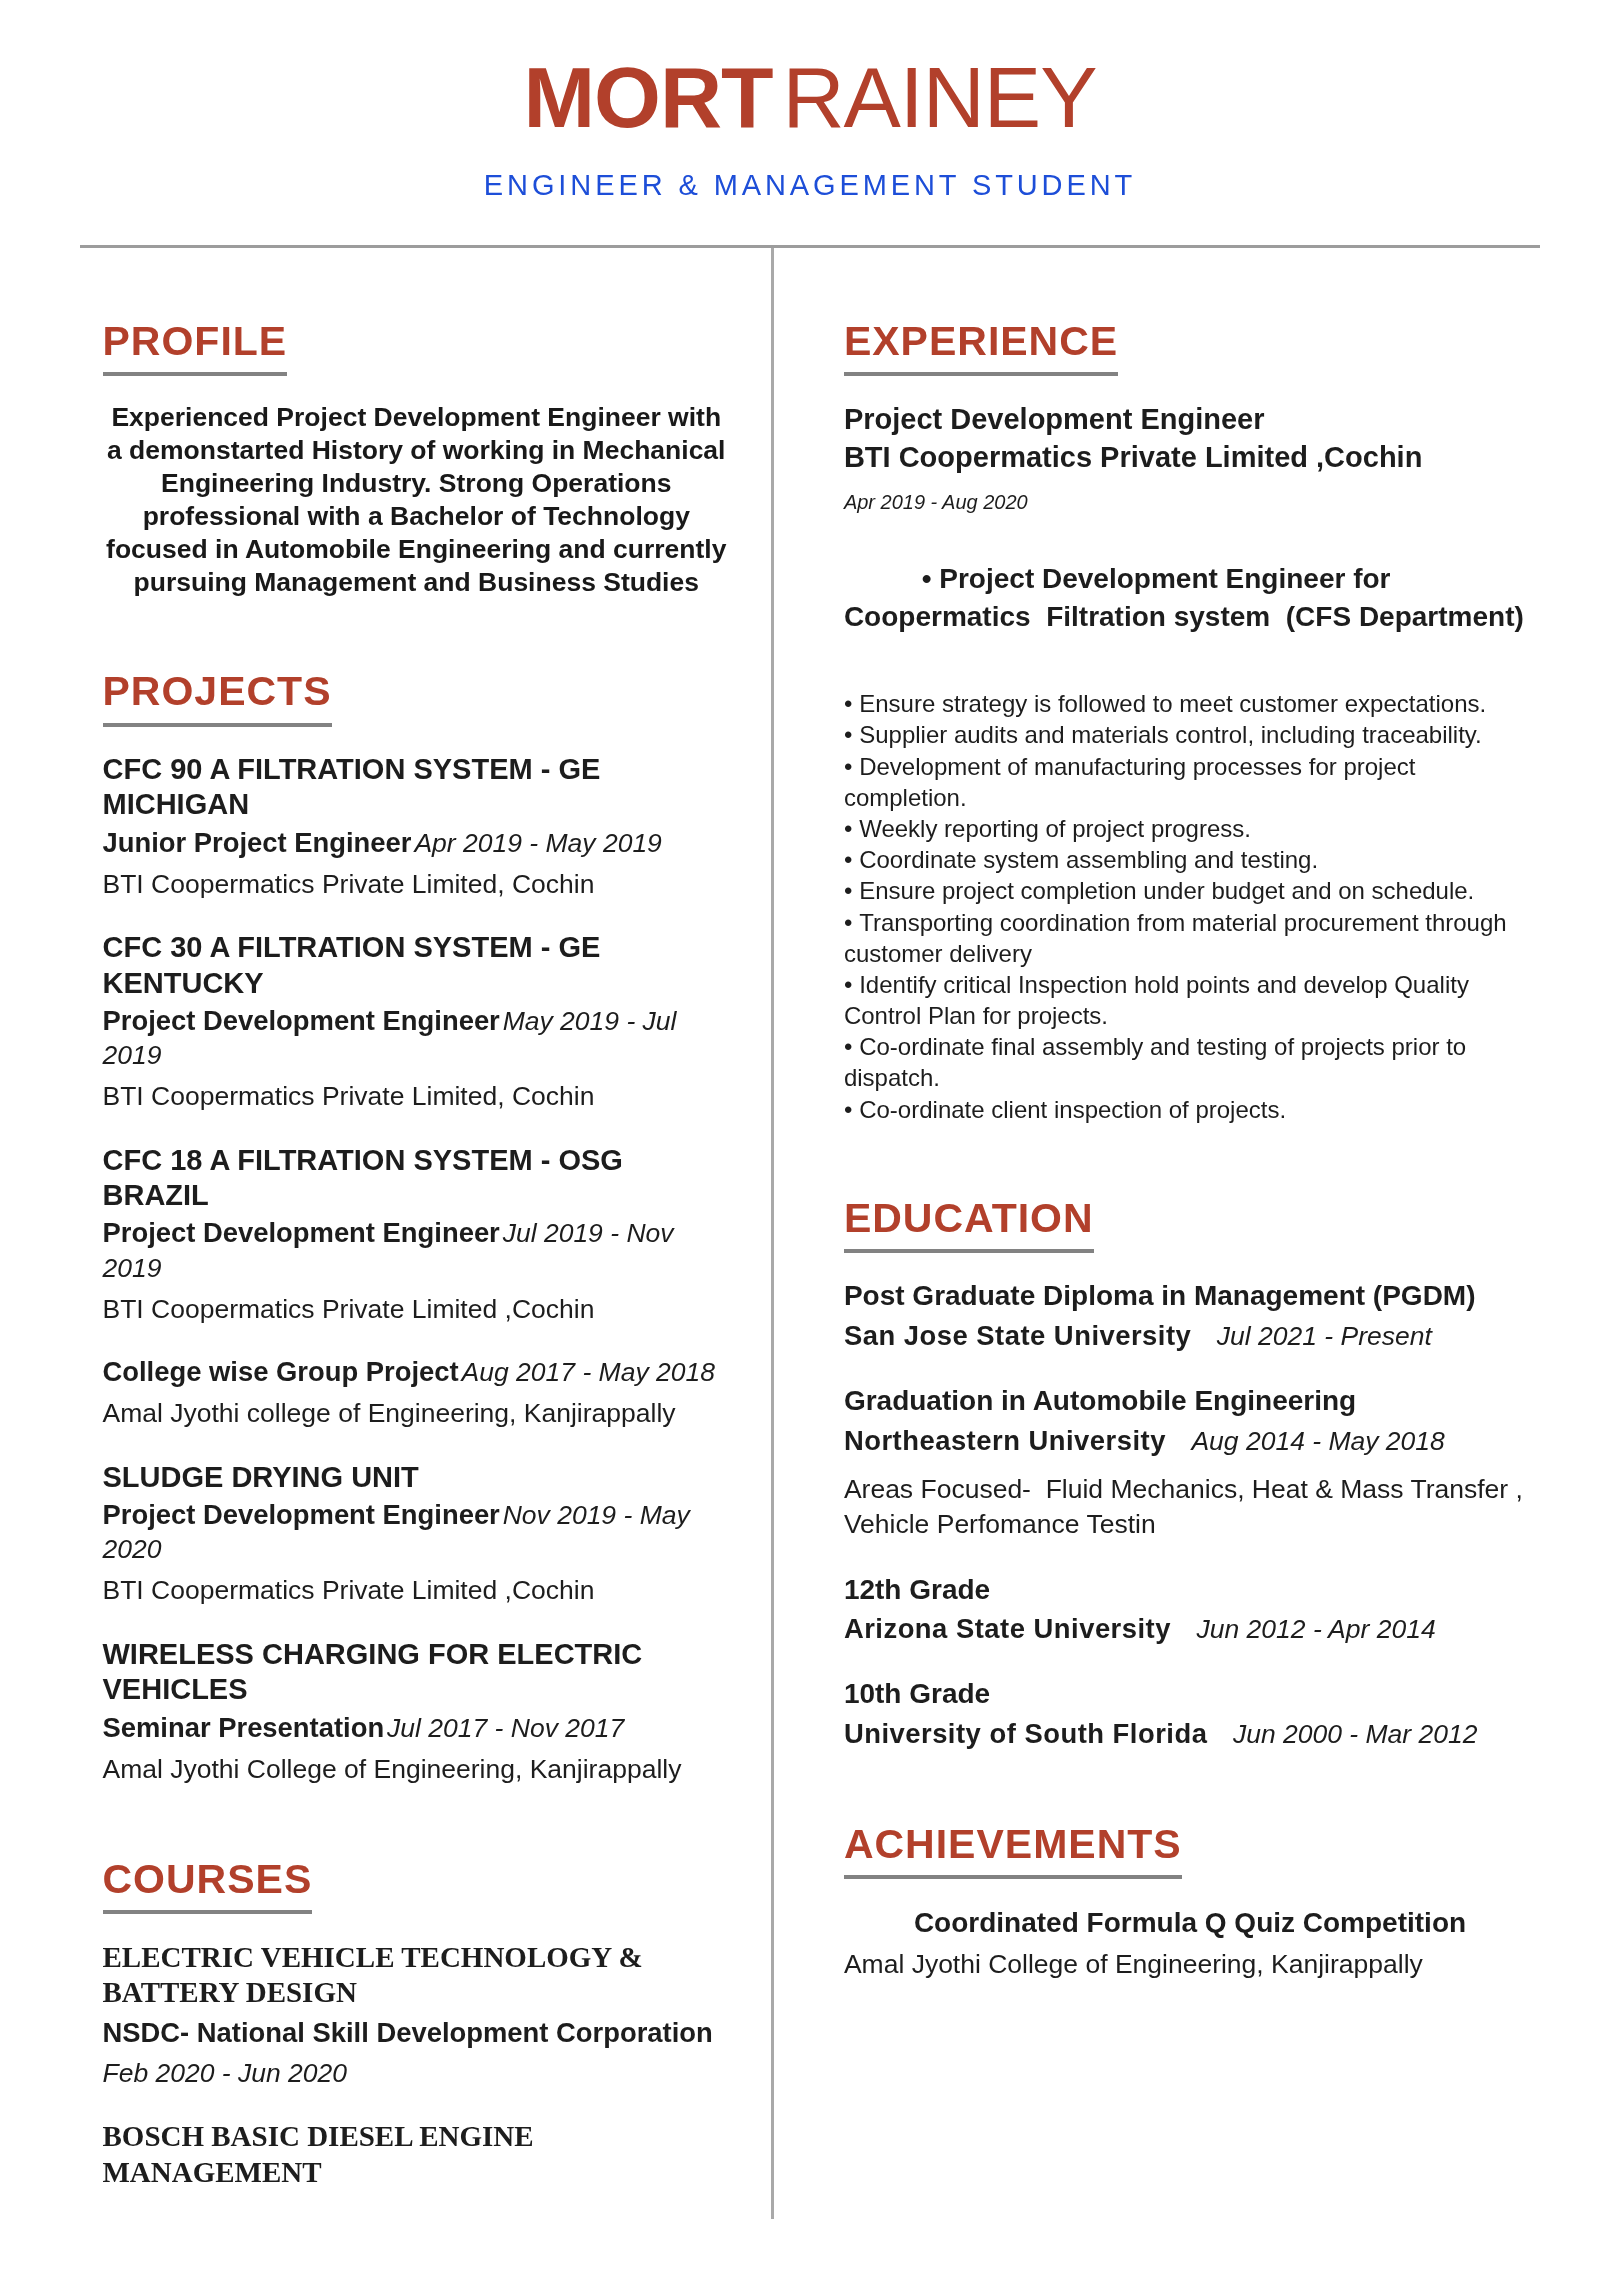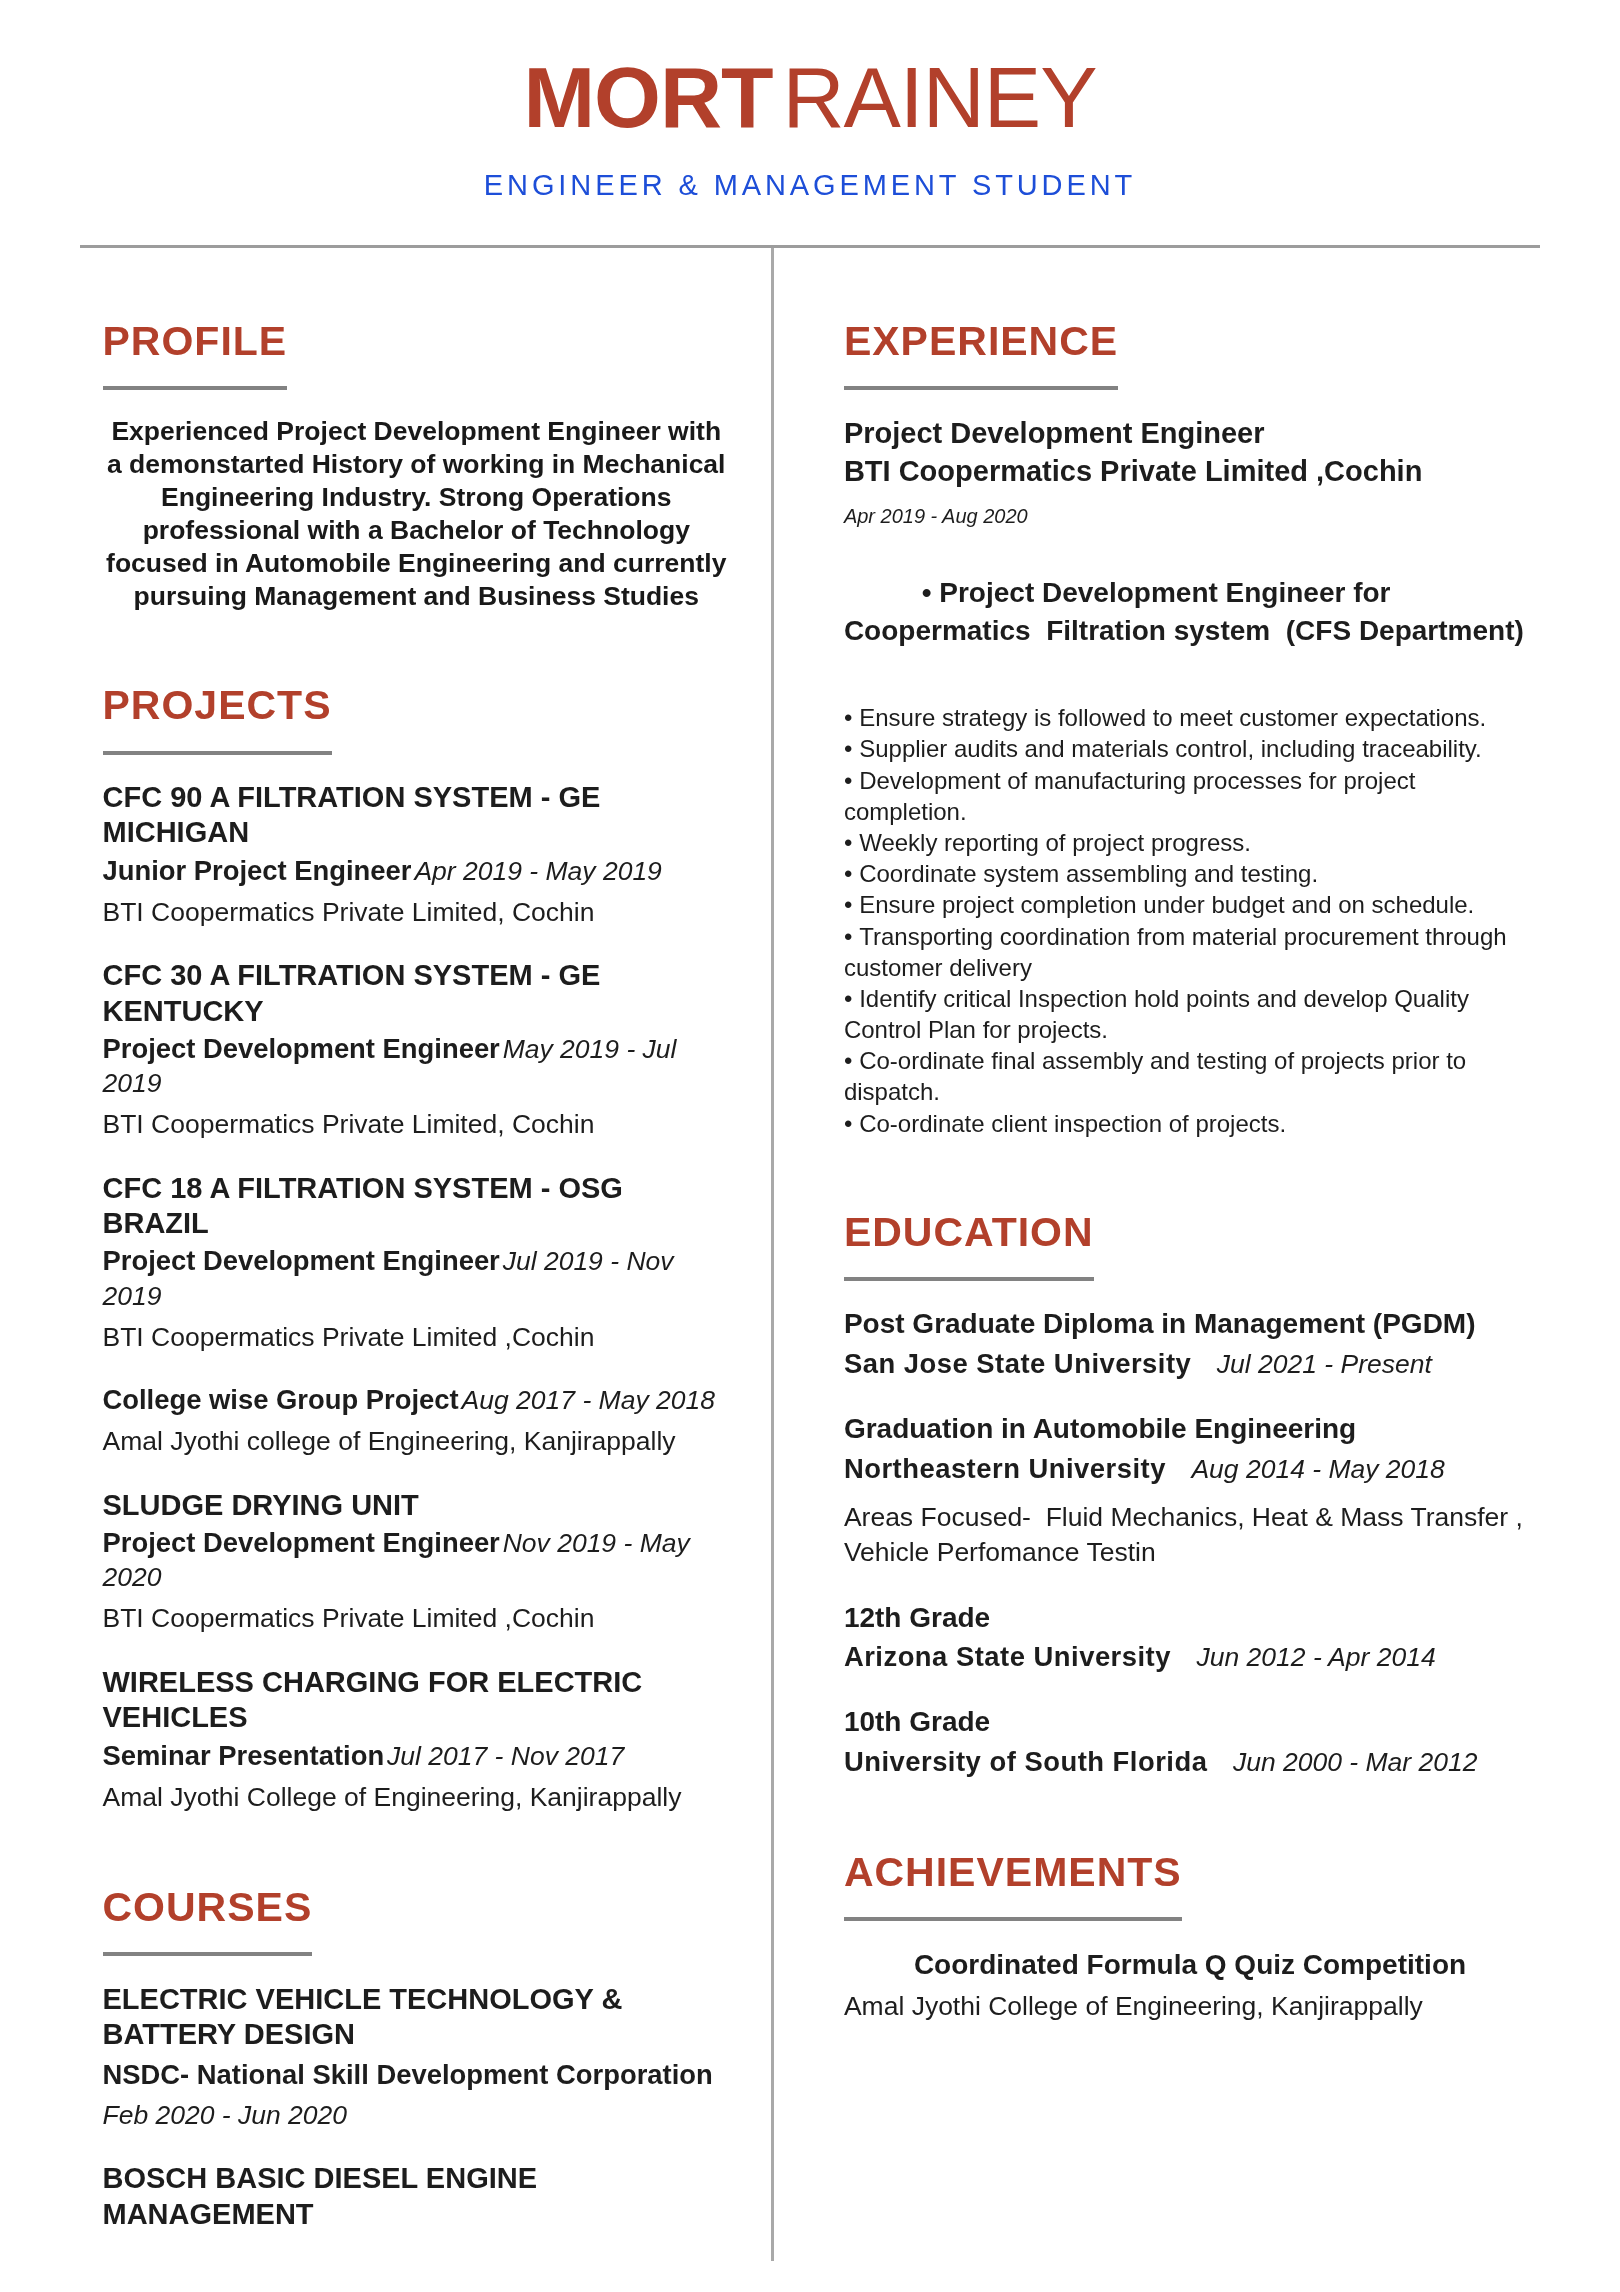--- a/index.html
+++ b/index.html
@@ -23,34 +23,34 @@
   .name .last  { font-weight:400; margin-left:9.8px; }
   .subtitle { margin-top:23.5px; font-size:29px; letter-spacing:3.9px; color:#1d4ed8; }
   .top-divider { height:2.9px; background:var(--rule); margin:43px 80px 0 80px; }
 
   .columns { display:flex; align-items:stretch; margin:0 80px; }
   .col-left  { width:691px; padding:0 41px 0 22.5px; }
   .v-divider { width:2.9px; background:#a9a9a9; }
   .col-right { flex:1; padding:0 3.9px 0 70px; }
 
   h2.section-h { margin-top:71px; font-size:41px; font-weight:700; color:var(--accent); letter-spacing:1px; line-height:1.1; }
-  h2.section-h > span { display:inline-block; border-bottom:4.9px solid var(--underline); padding-bottom:22px; }
+  h2.section-h > span { display:inline-block; border-bottom:4.9px solid var(--underline); padding-bottom:8px; }
   .section-body { margin-top:25.5px; }
 
   .profile-text { font-size:26.5px; font-weight:700; line-height:1.24; color:#191919;text-align:center; }
 
   .project { margin-bottom:29px; }
   .p-title { font-size:29px; font-weight:700; line-height:1.22; }
   .roleline { margin-top:2.9px; font-size:27.4px; line-height:1.25; }
   .role { font-weight:700; }
   .idate { font-style:italic; font-weight:400; font-size:26.5px; margin-left:2.9px; }
   .p-org { margin-top:6.9px; font-size:26.5px; line-height:1.3; }
 
   .course { margin-bottom:29px; }
-  .course-title { font-size:29px; font-weight:700; line-height:1.22; }
+  .course-title { font-size:29px; font-weight:700; line-height:1.22;font-family:Liberation Serif, serif; }
   .course-provider { margin-top:4.9px; font-size:27.4px; font-weight:700; line-height:1.3; }
   .course-date { margin-top:4.9px; font-size:26.5px; font-style:italic; line-height:1.3; }
 
   .xp-title, .xp-company { font-size:29px; font-weight:700; line-height:1.3; }
   .xp-date { margin-top:12px; font-size:20px; font-style:italic; line-height:1.3; }
   .xp-highlight { margin-top:7.8px; font-size:28px; font-weight:700; line-height:1.34; white-space:pre-wrap; }
   .bullets { margin-top:15.7px; font-size:24px; line-height:1.3; }
   .bullet .b-char { margin-right:6.9px; }
 
   .edu { margin-bottom:29px; }

